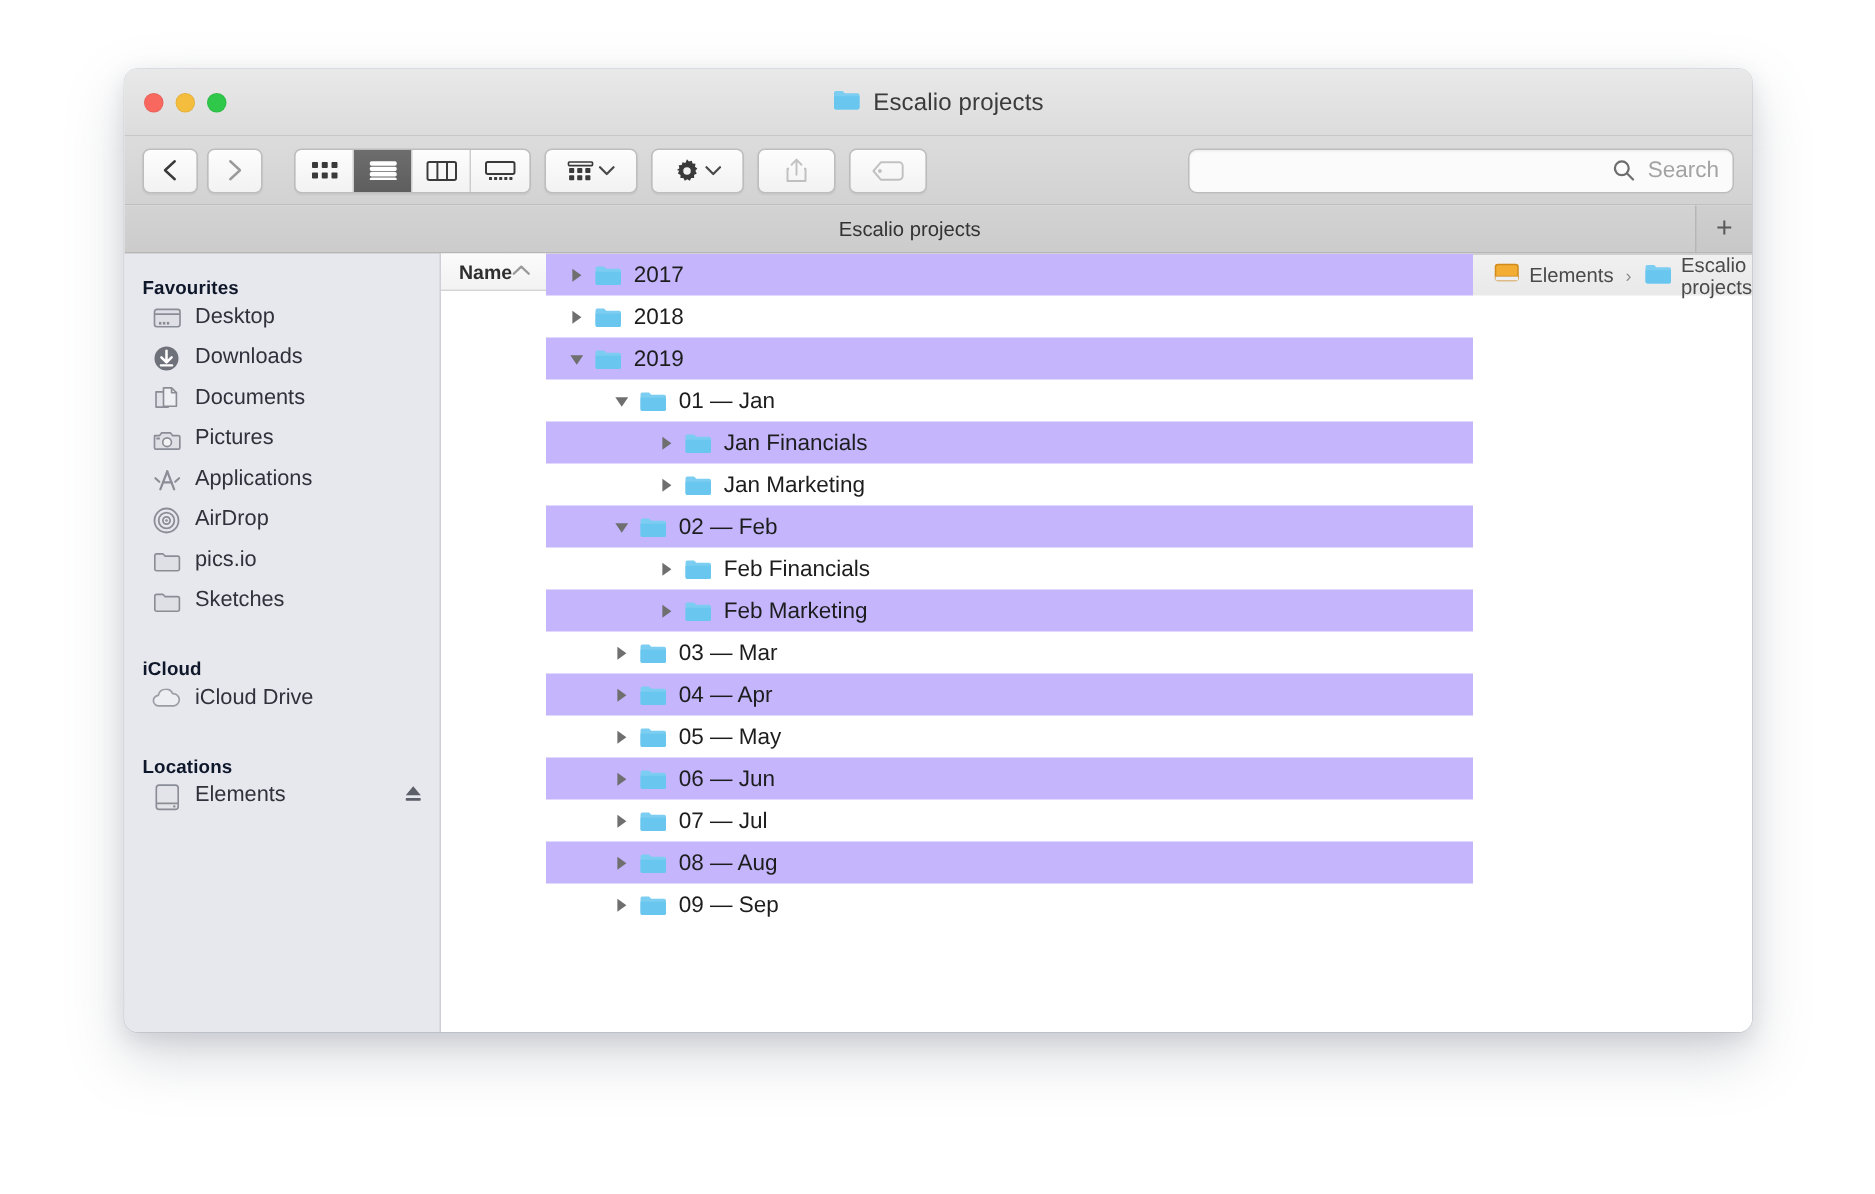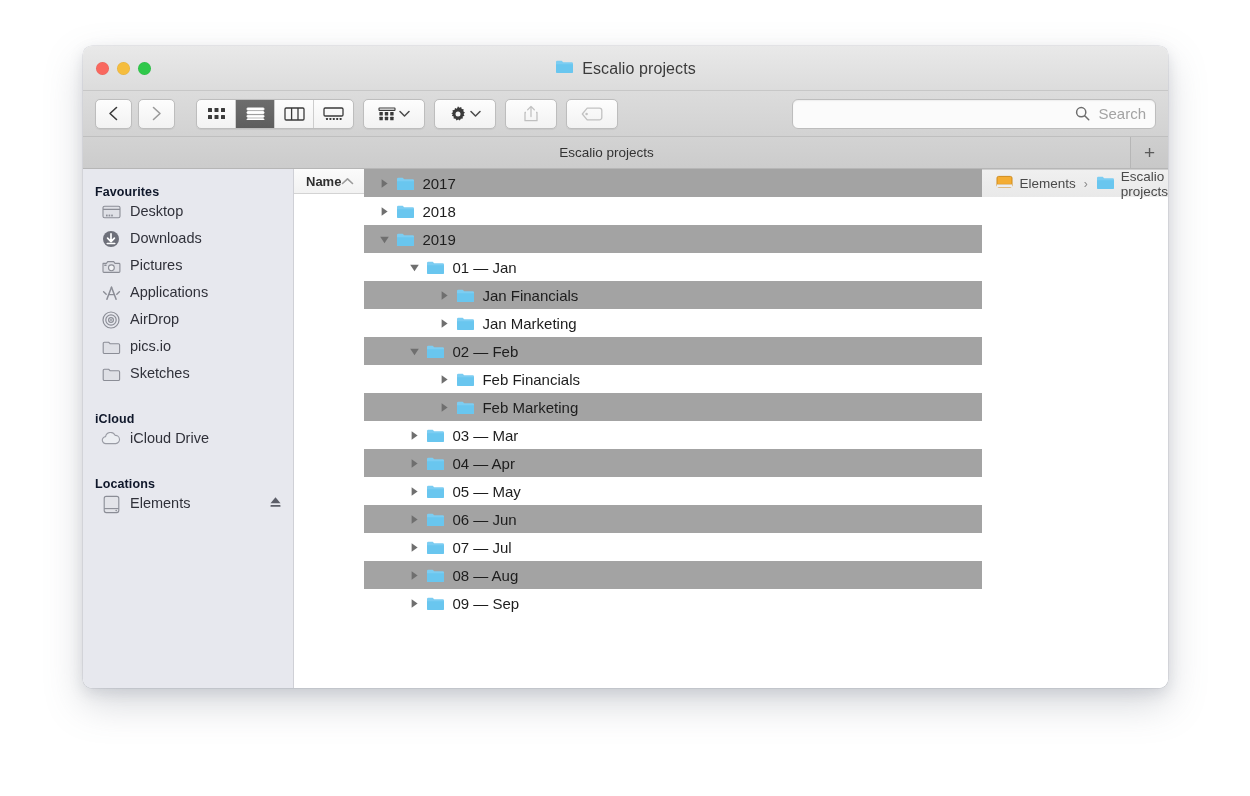--- a/index.html
+++ b/index.html
@@ -143,21 +143,21 @@
     padding: 0 10px 0 12px;
     font-size:13px; color:#2f2f2f; font-weight:bold;
     position:relative;
   }
   .col-head .sort { margin-left:auto; color:#8d8d8d; font-size:11px; }
   .rows { flex:1; overflow:hidden; }
   .row {
     height: 28px; display:flex; align-items:center;
     font-size:15px; color:#1d1d1d; cursor:default;
   }
-  .row.alt { background:#a3a3a3; }
+  .row.alt { background:#c4b5fd; }
   .tri {
     width: 20px; flex:0 0 20px; display:flex; align-items:center; justify-content:center;
   }
   .tri svg { display:block; }
   .row .fico { width: 22px; flex:0 0 22px; display:flex; align-items:center; justify-content:center; margin-right:6px;}
   .row .nm { white-space:nowrap; }
 
   
   .pathbar {
     height: 28px; flex:0 0 28px;
@@ -335,20 +335,30 @@
           <span class="ico">
             <svg width="18" height="18" viewBox="0 0 18 18">
                 <circle cx="9" cy="9" r="8" fill="#6e707a"></circle>
                 <path d="M9 3.8v7.4M5.6 8.2L9 11.6l3.4-3.4" fill="none" stroke="#fff" stroke-width="1.7" stroke-linecap="round" stroke-linejoin="round"></path>
                 <path d="M5.2 13.6h7.6" stroke="#fff" stroke-width="1.5" stroke-linecap="round"></path>
               </svg>
           </span>
           <span>Downloads</span>
         </div>
 
+        <div class="sb-item">
+          <span class="ico">
+            <svg width="18" height="18" viewBox="0 0 18 18">
+                <path d="M2 4.2h6.2l2 2v8.2H2z" fill="#e2e3e8" stroke="#8b8d96" stroke-width="1.1" stroke-linejoin="round"></path>
+                <path d="M7 1.6h5.4l3.2 3.2v9H7z" fill="#eff0f3" stroke="#8b8d96" stroke-width="1.1" stroke-linejoin="round"></path>
+                <path d="M12.4 1.6v3.2h3.2" fill="none" stroke="#8b8d96" stroke-width="1.1" stroke-linejoin="round"></path>
+              </svg>
+          </span>
+          <span>Documents</span>
+        </div>
 
         <div class="sb-item">
           <span class="ico">
             <svg width="19" height="15" viewBox="0 0 19 15">
                 <path d="M1 4.4h3.4l1.3-1.8h6l1.3 1.8H17a.9.9 0 01.9.9v7.2a.9.9 0 01-.9.9H1.9a.9.9 0 01-.9-.9V5.3A.9.9 0 011.9 4.4z" fill="#dfe0e6" stroke="#8b8d96" stroke-width="1.1" stroke-linejoin="round"></path>
                 <circle cx="9.4" cy="8.8" r="2.9" fill="#f2f3f5" stroke="#8b8d96" stroke-width="1.1"></circle>
                 <rect x="2.2" y="5.6" width="2.4" height="1.4" rx=".4" fill="#8b8d96"></rect>
               </svg>
           </span>
           <span>Pictures</span>

